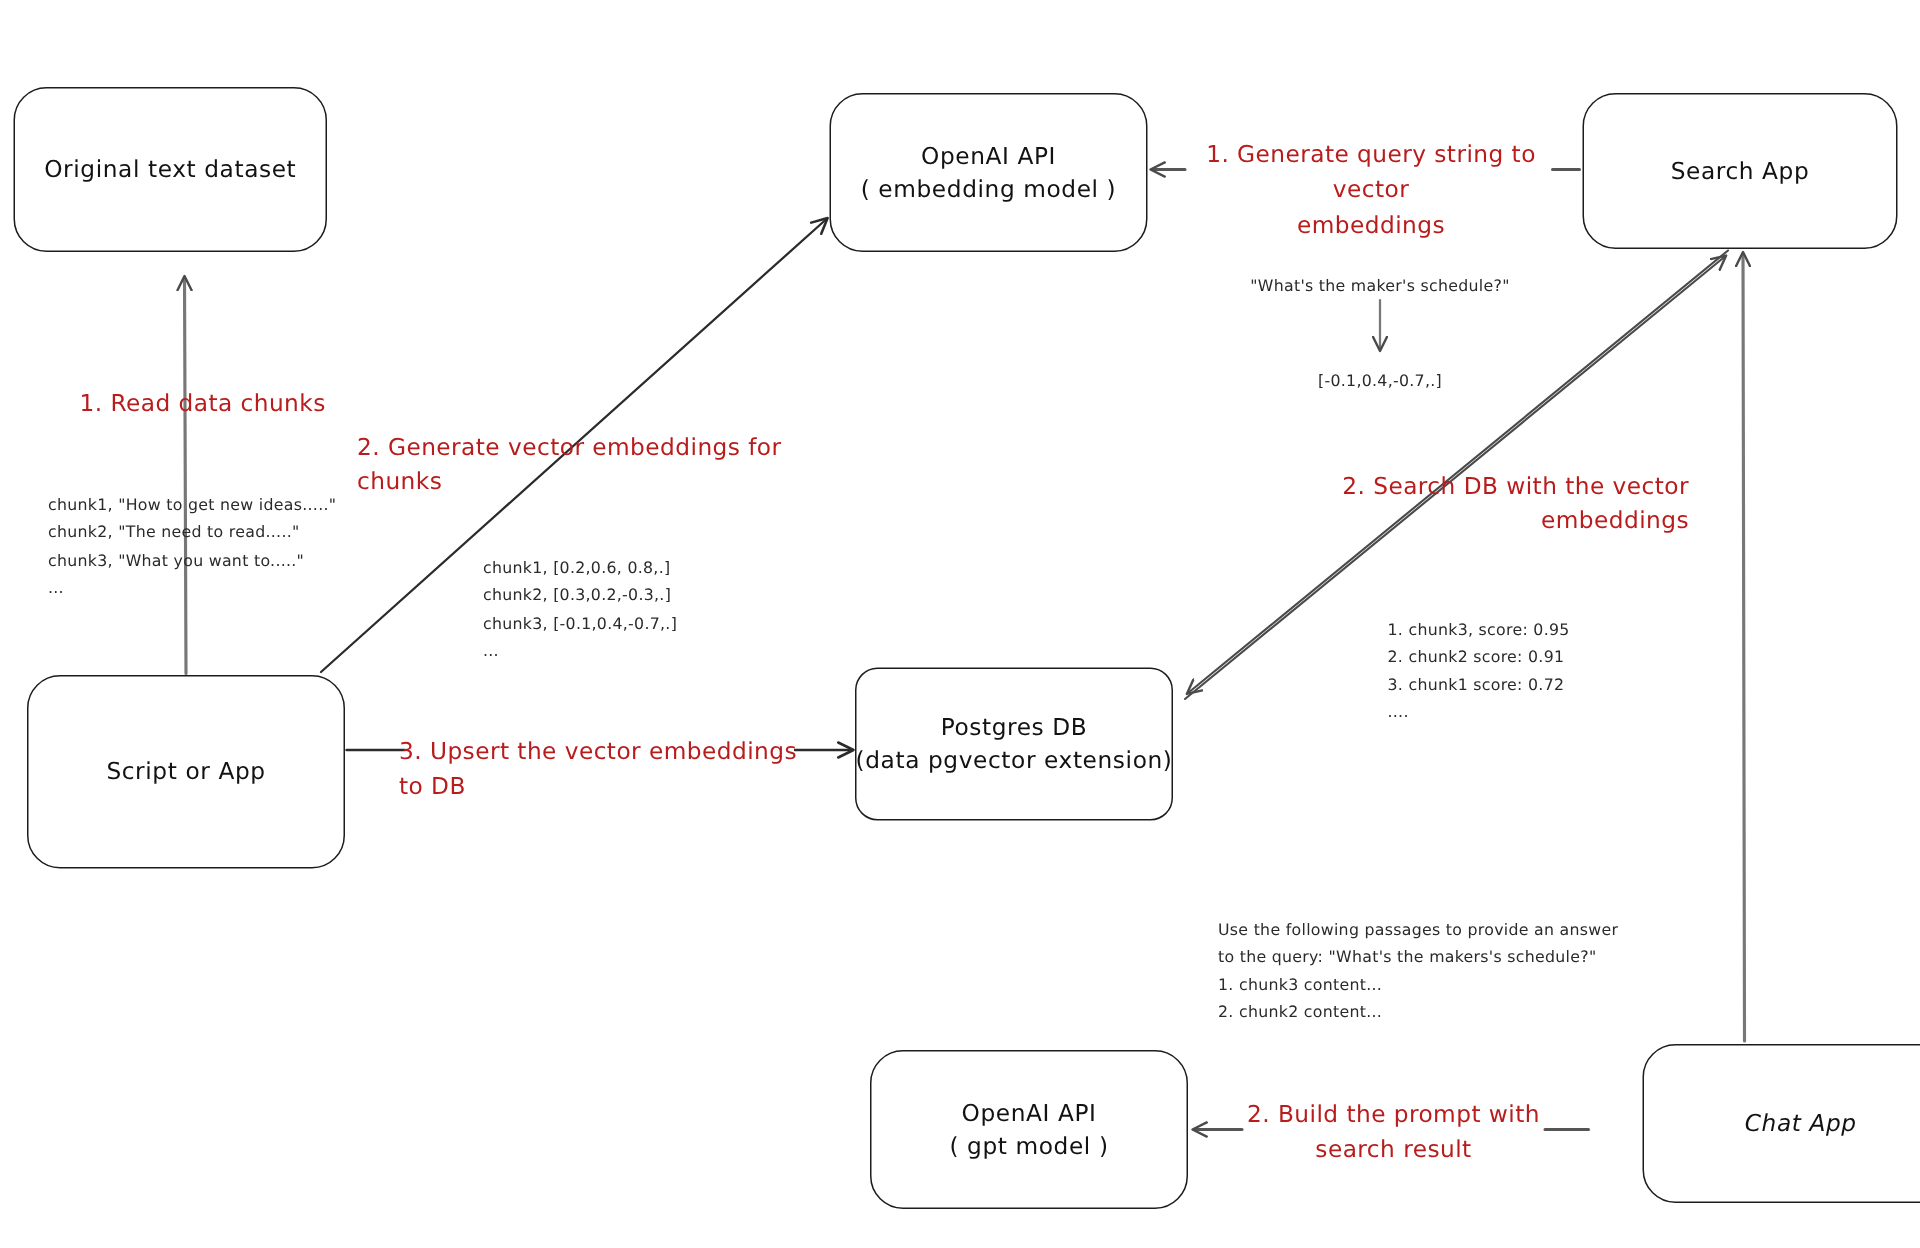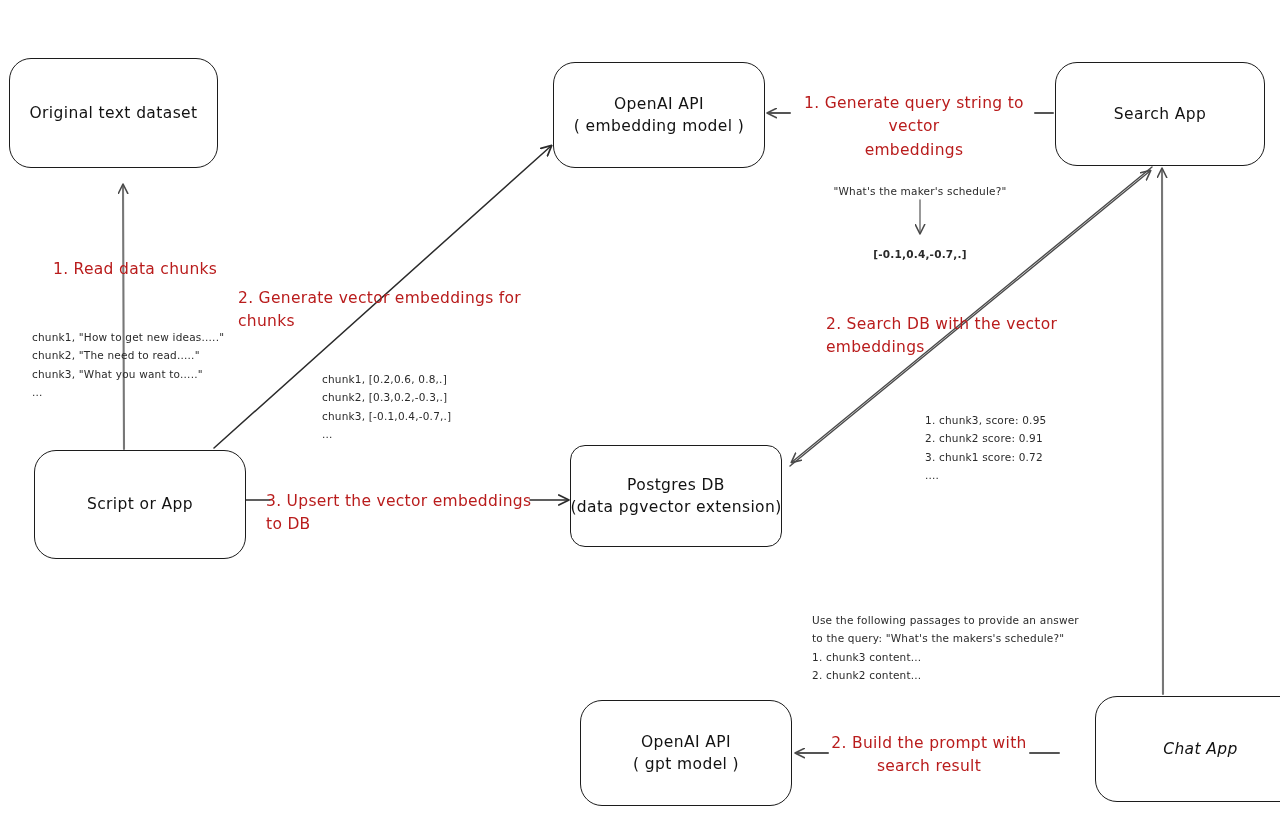--- a/index.html
+++ b/index.html
@@ -117,21 +117,21 @@
 
     <g>
       <path d="M920,200 L920,233" fill="none" stroke="#777777" stroke-width="1.5" marker-end="url(#ah)" stroke-linecap="round"></path>
     </g>
   </svg>
 
   <div class="node" style="left:9px; top:58px; width:209px; height:110px;">
     <span class="ln node-title">Original text dataset</span>
   </div>
 
-  <div class="node" style="left:18px; top:450px; width:212px; height:109px;margin-left:16px;">
+  <div class="node" style="left:18px; top:450px; width:212px; height:129px;">
     <span class="ln node-title">Script or App</span>
   </div>
 
   <div class="node" style="left:553px; top:62px; width:212px; height:106px;">
     <span class="ln node-title">OpenAI API</span>
     <span class="ln node-sub">( embedding model )</span>
   </div>
 
   <div class="node" style="left:570px; top:445px; width:212px; height:102px;border-radius:15px;">
     <span class="ln node-title">Postgres DB</span>
@@ -153,39 +153,39 @@
 
   <div class="label left" style="left:53px; top:258px; width:200px;">1. Read data chunks</div>
 
   <div class="label left" style="left:238px; top:287px; width:310px;">2. Generate vector embeddings for chunks</div>
 
   <div class="label left" style="left:266px; top:490px; width:270px;">3. Upsert the vector embeddings  to DB</div>
 
   <div class="label" style="left:790px; top:92px; width:248px;">1. Generate query string to vector
 embeddings</div>
 
-  <div class="label left" style="left:826px; top:313px; width:300px;">2. Search DB with the vector embeddings</div>
+  <div class="label left" style="left:826px; top:313px; width:300px;text-align:right;">2. Search DB with the vector embeddings</div>
 
 
   <div class="label" style="left:828px; top:732px; width:202px;">2. Build the prompt with
 search result</div>
 
   <div class="note" style="left:32px; top:328px; width:250px;">chunk1, "How to get new ideas....."
 chunk2, "The need to read....."
 chunk3, "What you want to....."
 ...</div>
 
   <div class="note" style="left:322px; top:370px; width:230px;">chunk1, [0.2,0.6, 0.8,.]
 chunk2, [0.3,0.2,-0.3,.]
 chunk3, [-0.1,0.4,-0.7,.]
 ...</div>
 
   <div class="note center" style="left:822px; top:182px; width:196px;">"What's the maker's schedule?"</div>
 
-  <div class="note center" style="left:822px; top:245px; width:196px;font-weight:bold;">[-0.1,0.4,-0.7,.]</div>
+  <div class="note center" style="left:822px; top:245px; width:196px;">[-0.1,0.4,-0.7,.]</div>
 
   <div class="note" style="left:925px; top:411px; width:190px;">1. chunk3, score: 0.95
 2. chunk2 score: 0.91
 3. chunk1 score: 0.72
 ....</div>
 
   <div class="note" style="left:812px; top:611px; width:290px;">Use the following passages to provide an answer
 to the query: "What's the makers's schedule?"
 1. chunk3 content...
 2. chunk2 content...</div>

